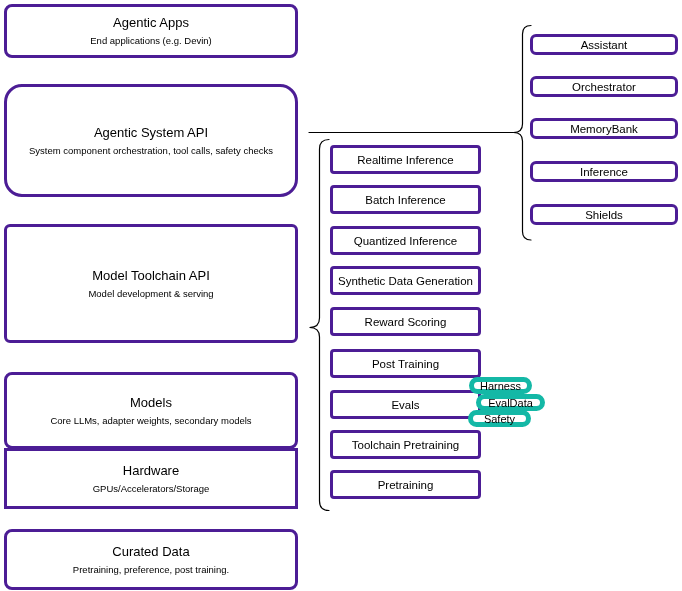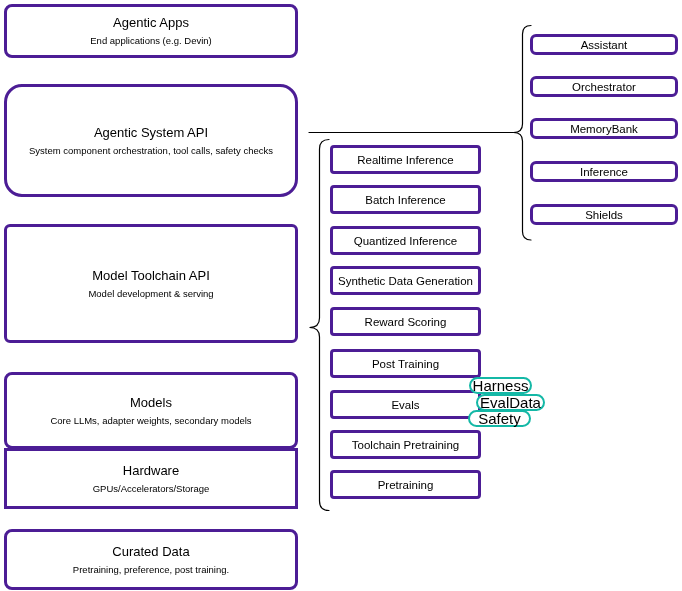--- a/index.html
+++ b/index.html
@@ -48,27 +48,27 @@
   .rbox {
     left: 530px; width: 148px; height: 21px;
     border-radius: 6px;
     font-size: 11.5px;
   }
   
   .pill {
     position: absolute;
     box-sizing: border-box;
     background: #ffffff;
-    border: 2px solid #14b8a6;
+    border: 5px solid #14b8a6;
     border-radius: 9px;
     height: 17px;
     display: flex;
     align-items: center;
     justify-content: center;
-    font-size: 15px;
+    font-size: 11px;
     z-index: 2;
   }
 </style>
 </head>
 <body>
 
 <div class="canvas">
 
   <svg class="connector-layer" viewBox="0 0 682 591" xmlns="http://www.w3.org/2000/svg" fill="none" stroke="#000000" stroke-width="1.2" stroke-linecap="round">
     <path d="M 329 139.5 Q 319.5 139.5 319.5 149 L 319.5 318 Q 319.5 327.5 309.5 327.5 Q 319.5 327.5 319.5 337 L 319.5 501 Q 319.5 510.5 329 510.5"></path>

